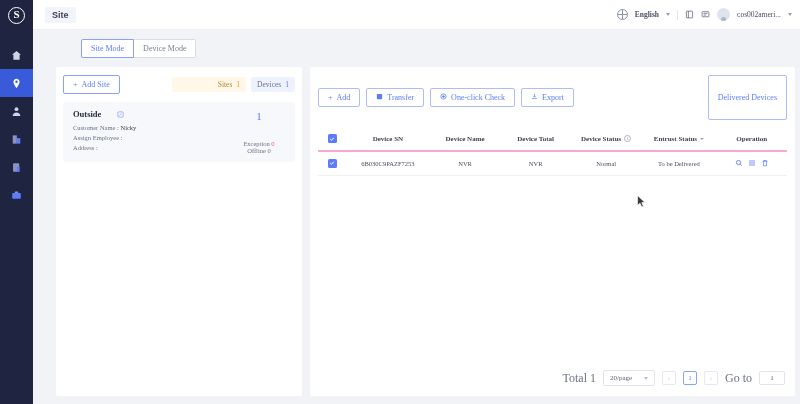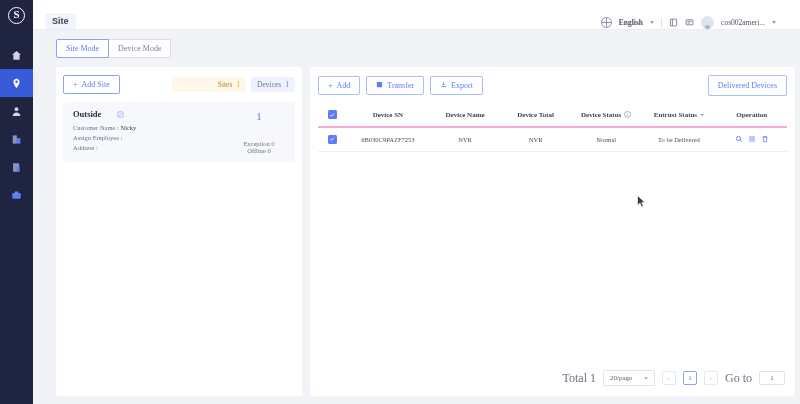--- a/index.html
+++ b/index.html
@@ -39,22 +39,22 @@
     cursor: pointer;
   }
   .nav-item.active { background: #3a5bd9; }
   .nav-item svg { display: block; }
 
   
   .main { flex: 1; height: 404px; display: flex; flex-direction: column; background: #f2f3f7; }
 
   .topbar {
     height: 30px; background: #ffffff;
-    display: flex; align-items: flex-end;
-    padding: 0 24px 0 12px;
+    display: flex; align-items: center;
+    padding: 0 8px 0 12px;
     border-bottom: 1px solid #eceef2;
     flex: 0 0 30px;
   }
   .crumb {
     font-size: 9px; color: #3d4253; font-weight: 700;
     background: #f2f4fb; padding: 3px 7px; border-radius: 2px;
   }
   .topbar-right {
     margin-left: auto; display: flex; align-items: center; gap: 7px;
   }
@@ -86,21 +86,21 @@
   
   .modebar { padding: 9px 0 0 23px; flex: 0 0 auto; }
   .mode-wrap { display: flex; }
   .mode-btn {
     font-size: 8px; padding: 4px 9px; background: #fff;
     border: 1px solid #d9dce3; color: #7a8096; cursor: pointer;
     font-family: "Liberation Serif", serif;
   }
   .mode-btn.first { border-radius: 2px 0 0 2px; }
   .mode-btn.last  { border-radius: 0 2px 2px 0; border-left: none; }
-  .mode-btn.active { color: #5c7cfa; border-color: #8aa1f5; position: relative; z-index: 1; }
+  .mode-btn.active { color: #5c7cfa; border-color: #8aa1f5; position: relative; z-index: 1; margin-left: 25px; }
 
   
   .content {
     flex: 1; display: flex; gap: 8px;
     padding: 9px 5px 8px 23px; min-height: 0;
   }
 
   
   .left-panel {
     width: 246px; flex: 0 0 246px; background: #fff;
@@ -164,21 +164,21 @@
     font-size: 8px; color: #5c7cfa; background: #fff;
     border: 1px solid #aebcf7; border-radius: 2px;
     padding: 4px 9px; margin-right: 6px; cursor: pointer;
     display: flex; align-items: center; gap: 4px;
     font-family: "Liberation Serif", serif;
   }
   .delivered-btn {
     margin-left: auto; margin-right: 0;
     font-size: 8px; color: #5c7cfa; background: #fff;
     border: 1px solid #aebcf7; border-radius: 2px;
-    padding: 5px 9px; cursor: pointer; font-family: "Liberation Serif", serif;
+    padding: 17px 9px; cursor: pointer; font-family: "Liberation Serif", serif;
   }
 
   table.grid { width: 100%; border-collapse: collapse; margin-top: 8px; table-layout: fixed; }
   table.grid th {
     font-size: 7px; color: #3d4253; font-weight: 700;
     padding: 6px 0; text-align: center;
     border-bottom: 2px solid #f9a8d4;
     font-family: "Liberation Serif", serif;
     white-space: nowrap;
   }
@@ -405,20 +405,29 @@
             <span class="plus-ico">+</span>
             <span>Add</span>
           </div>
           <div class="tool-btn">
             <span>
               <svg width="7" height="7" viewBox="0 0 16 16" fill="#5c7cfa">
                 <rect x="2" y="2" width="12" height="12" rx="1.5"></rect>
               </svg>
             </span>
             <span>Transfer</span>
+          </div>
+          <div class="tool-btn">
+            <span>
+              <svg width="7" height="7" viewBox="0 0 16 16" fill="none" stroke="#5c7cfa" stroke-width="1.8">
+                <circle cx="8" cy="8" r="6"></circle>
+                <circle cx="8" cy="8" r="2" fill="#5c7cfa"></circle>
+              </svg>
+            </span>
+            <span>One-click Check</span>
           </div>
           <div class="tool-btn">
             <span>
               <svg width="7" height="7" viewBox="0 0 16 16" fill="none" stroke="#5c7cfa" stroke-width="1.6">
                 <path d="M8 2v7M5 6.5 8 9.5l3-3"></path>
                 <path d="M2.5 12.5h11"></path>
               </svg>
             </span>
             <span>Export</span>
           </div>

